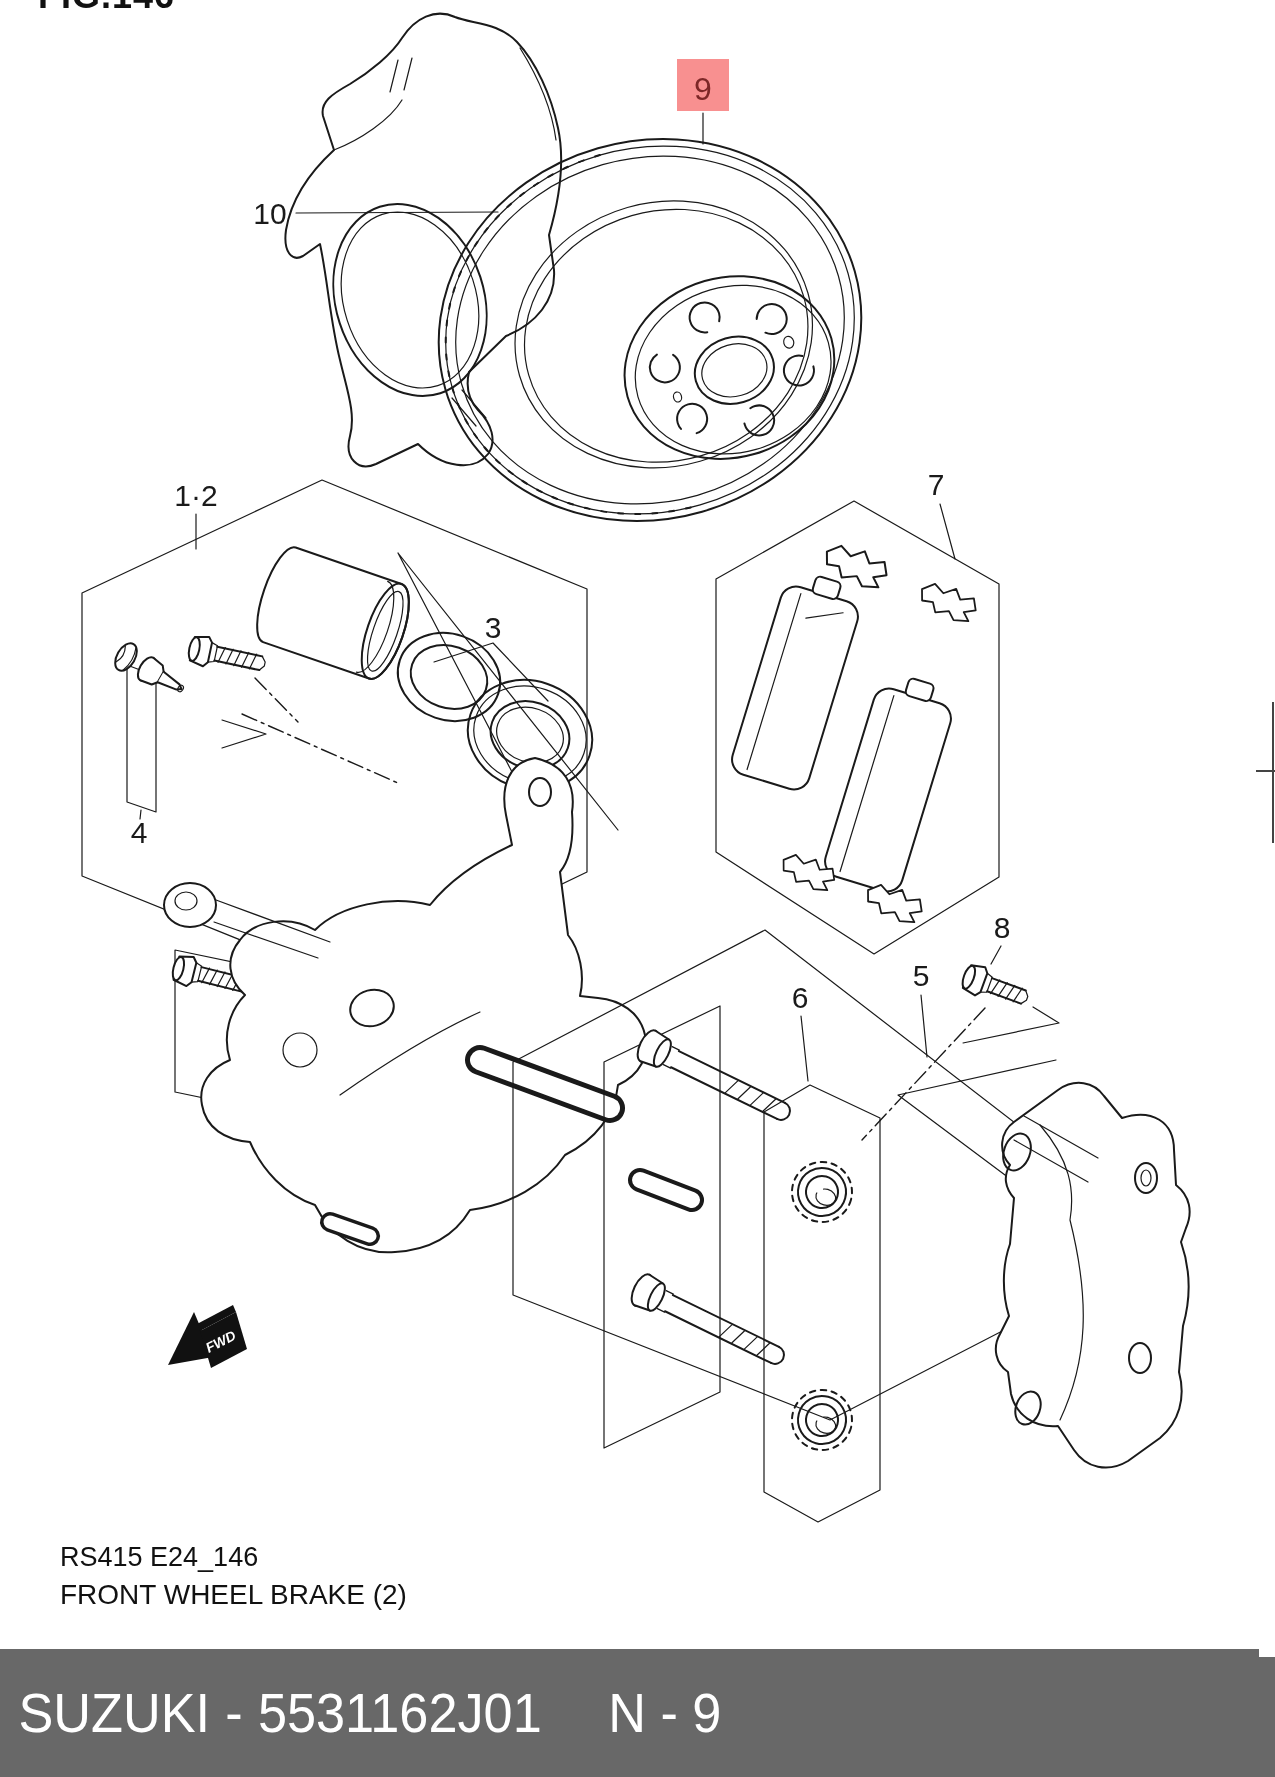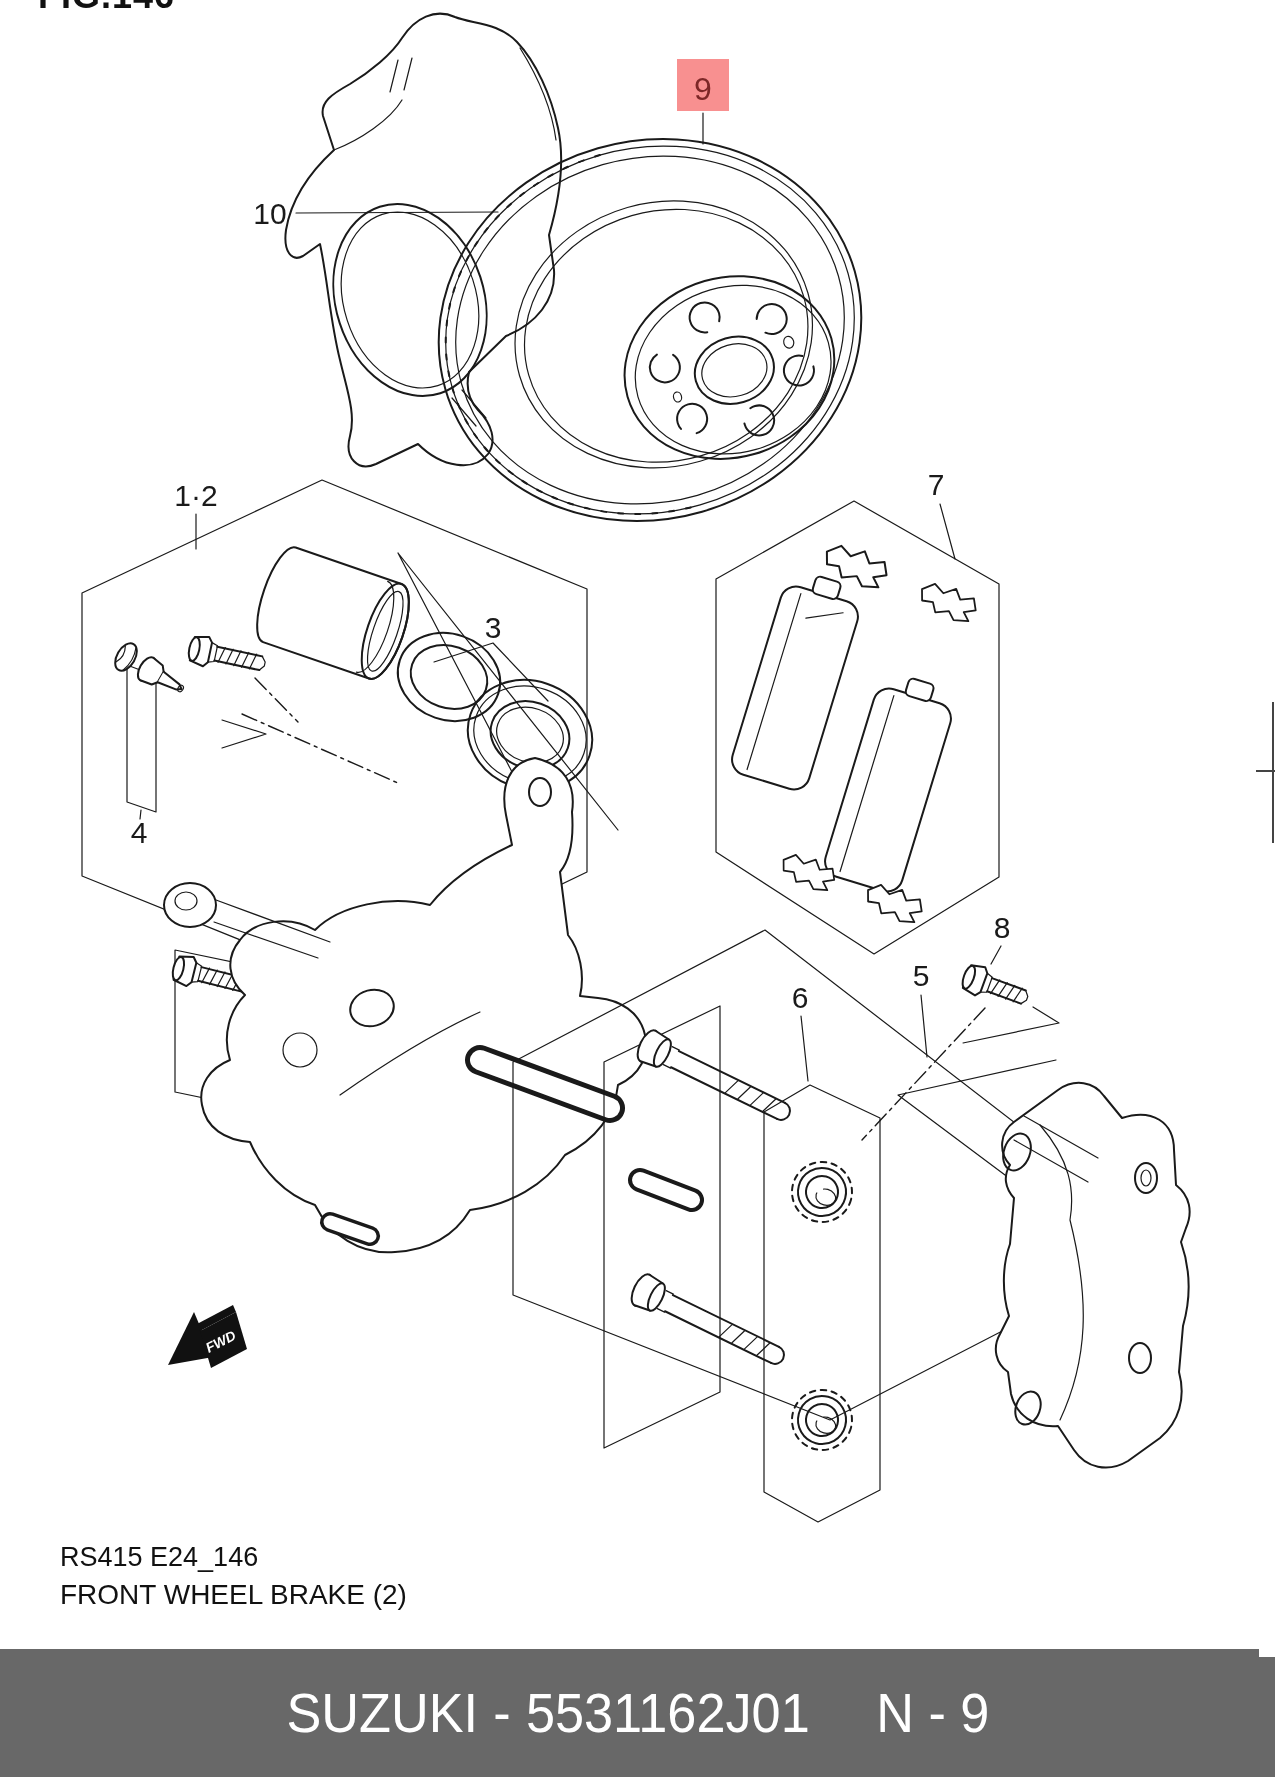--- a/index.html
+++ b/index.html
@@ -8,21 +8,21 @@
   #diagram{position:absolute;left:0;top:0;}
   .ln{stroke:#1a1a1a;fill:none;stroke-width:2;stroke-linecap:round;stroke-linejoin:round;}
   .fw{stroke:#1a1a1a;fill:#ffffff;stroke-width:2;stroke-linecap:round;stroke-linejoin:round;}
   .thin{stroke-width:1.2;}
   .lbl{font-size:30px;fill:#1a1a1a;text-anchor:middle;font-family:"Liberation Sans",sans-serif;}
   .dd{stroke-dasharray:16 5 3 5;stroke-width:1.4;}
   .fig-clip{position:absolute;left:38px;top:0;height:13px;width:260px;overflow:hidden;}
   .fig-clip span{display:block;margin-top:-25px;font-size:36px;font-weight:bold;
        letter-spacing:1px;color:#111;}
   .banner{position:absolute;left:0;top:1649px;width:1275px;height:128px;background:#686868;
-       display:flex;align-items:center;justify-content:center;color:#fff;}
+       display:flex;align-items:center;color:#fff;}
   .banner-inner{display:flex;align-items:center;gap:70px;transform:scaleX(0.95);}
   .banner-main{display:flex;align-items:center;gap:16px;font-size:55px;}
   .banner-ref{font-size:55px;}
   .banner-notch{position:absolute;right:0;top:0;width:16px;height:8px;background:#ffffff;}
 </style>
 </head>
 <body>
 
 <div class="fig-clip">
   <span>FIG.146</span>

